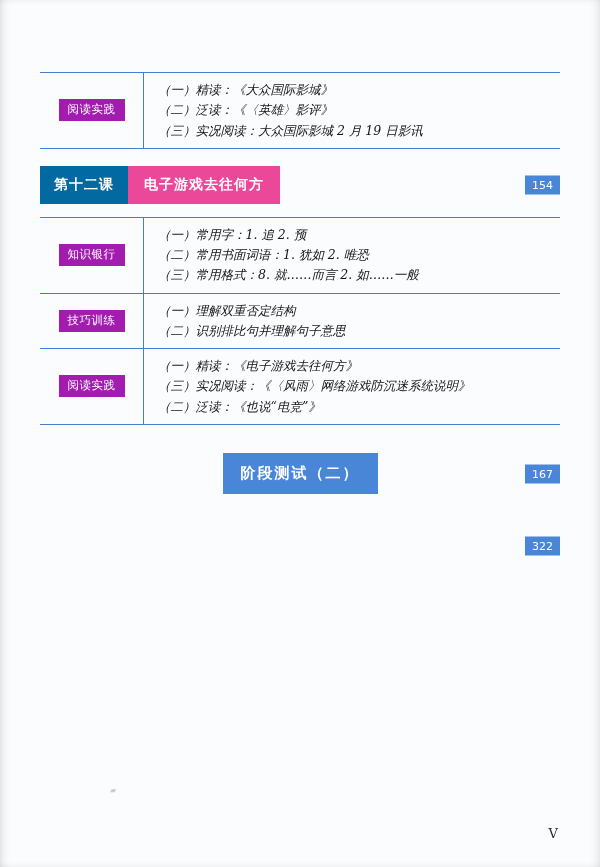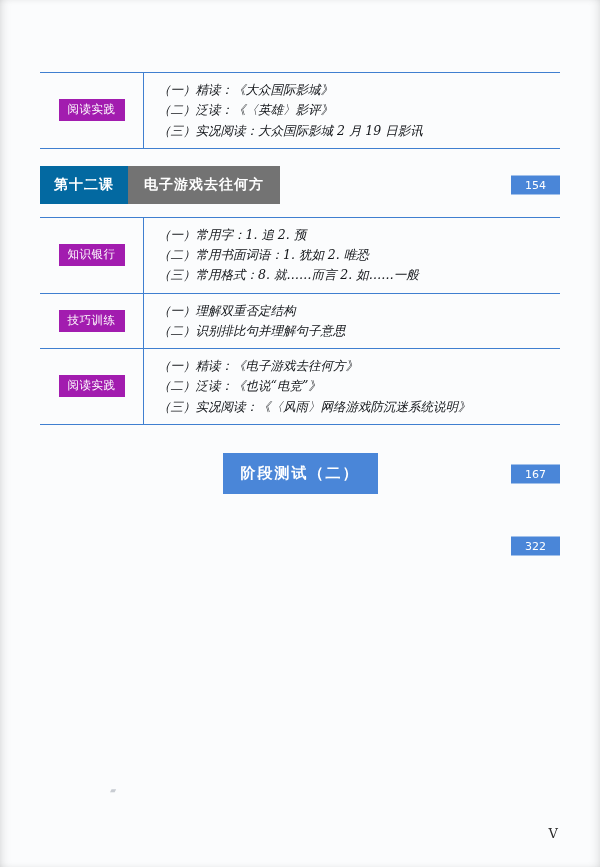--- a/index.html
+++ b/index.html
@@ -95,40 +95,40 @@
     font-family: "DejaVu Sans", "Liberation Sans", sans-serif;
     font-weight: bold;
     font-size: 14px;
     display: flex;
     align-items: center;
     justify-content: center;
     padding: 0 14px;
     letter-spacing: 1px;
   }
   .chapter-title {
-    background: #737373;
+    background: #ec4899;
     color: #ffffff;
     font-family: "DejaVu Sans", "Liberation Sans", sans-serif;
     font-weight: bold;
     font-size: 14px;
     display: flex;
     align-items: center;
     padding: 0 16px;
     letter-spacing: 1px;
   }
   .page-num {
     position: absolute;
     right: 0;
     top: 50%;
     transform: translateY(-50%);
     background: #4a86d8;
     color: #ffffff;
     font-family: "DejaVu Sans", "Liberation Sans", sans-serif;
     font-size: 11px;
-    padding: 3px 14px;
+    padding: 3px 7px;
     min-width: 20px;
     text-align: center;
   }
 
   
   .section-row {
     position: relative;
     height: 46px;
     margin-top: 26px;
     display: flex;
@@ -225,22 +225,22 @@
           <div class="item-line">（二）识别排比句并理解句子意思</div>
         </div>
       </div>
 
       <div class="row">
         <div class="label-cell">
           <span class="label-badge">阅读实践</span>
         </div>
         <div class="items-cell">
           <div class="item-line">（一）精读：《电子游戏去往何方》</div>
+          <div class="item-line">（三）实况阅读：《〈风雨〉网络游戏防沉迷系统说明》</div>
           <div class="item-line">（二）泛读：《也说“电竞”》</div>
-          <div class="item-line">（三）实况阅读：《〈风雨〉网络游戏防沉迷系统说明》</div>
         </div>
       </div>
 
     </div>
 
     <div class="section-row">
       <div class="section-bar">阶段测试（二）</div>
       <div class="page-num">167</div>
     </div>
 

